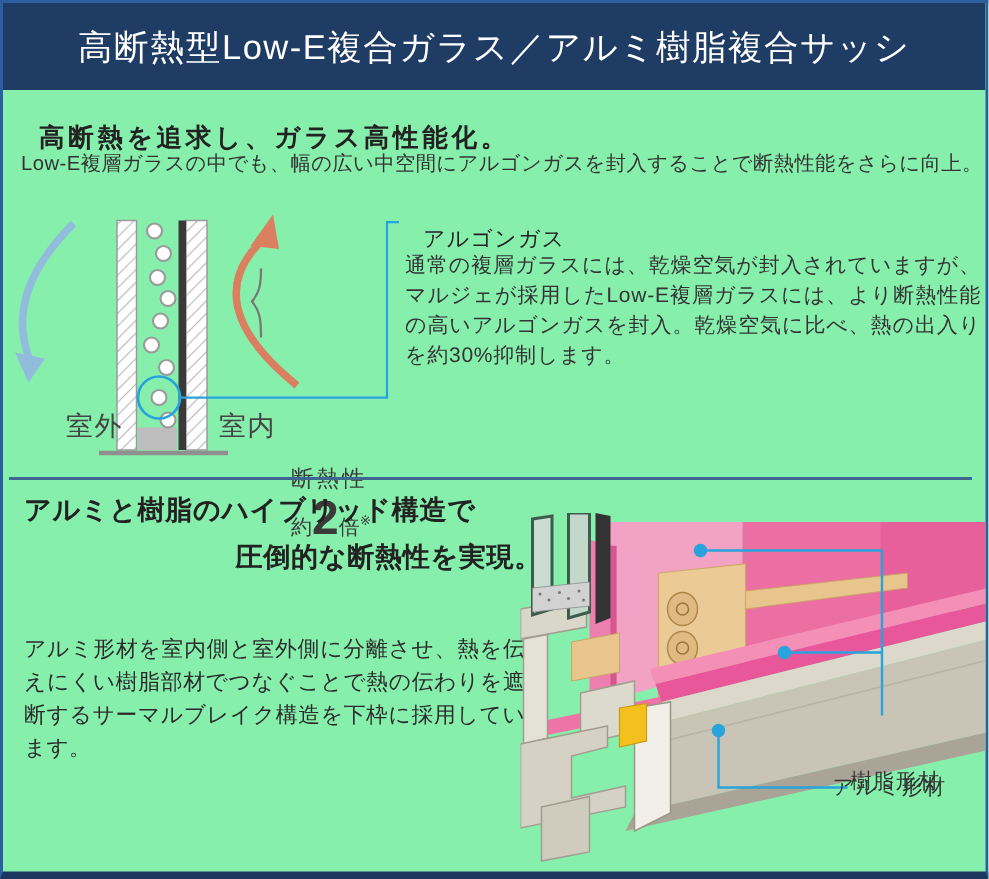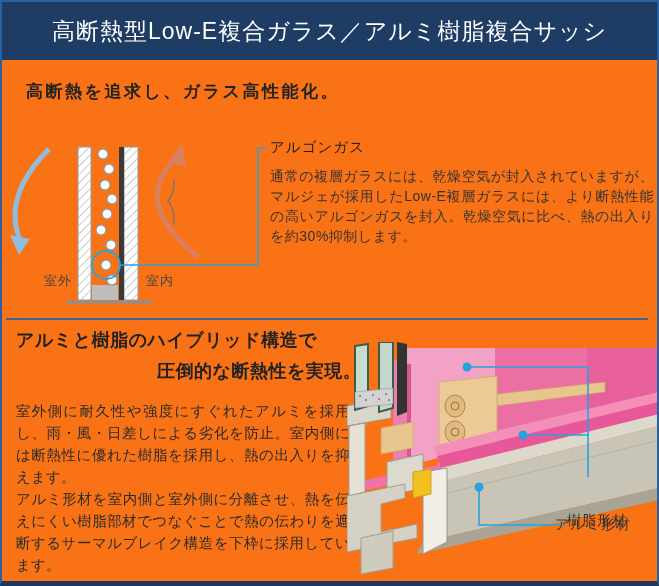--- a/index.html
+++ b/index.html
@@ -1,49 +1,49 @@
 <!DOCTYPE html>
 <html><head>
 <meta charset="utf-8">
 <style>
   html,body{margin:0;padding:0;background:#fff;}
   .page{
     position:relative;width:659px;height:586px;box-sizing:border-box;
     border:2px solid #2c5f9f;border-bottom:5px solid #1b3760;
-    background:#f97316;overflow:hidden;
+    background:#86efac;overflow:hidden;
     font-family:"Liberation Sans","DejaVu Sans",sans-serif;color:#2b2b2b;
   }
   .header{
     position:absolute;left:0;top:0;width:655px;height:58px;
     background:#1e3c64;display:flex;align-items:center;justify-content:center;
   }
   .header h1{
     margin:0;color:#ffffff;font-size:23px;font-weight:500;letter-spacing:1px;white-space:nowrap;
   }
   .sec1-heading{
     position:absolute;left:12px;top:66px;margin:12px;
     font-size:17px;font-weight:bold;letter-spacing:2.5px;color:#222;
   }
   .sec1-sub{
     position:absolute;left:12px;top:98px;margin:0;
     font-size:13.5px;letter-spacing:.3px;color:#333;white-space:nowrap;
   }
   .glass-diagram{position:absolute;left:0;top:130px;width:270px;height:190px;}
   .glass-diagram svg{position:absolute;left:0;top:0;}
-  .lbl{position:absolute;font-size:13px;color:#444;letter-spacing:1px;white-space:nowrap;}
+  .lbl{position:absolute;font-size:18px;color:#444;letter-spacing:1px;white-space:nowrap;}
   .lbl-outdoor{left:42px;top:140px;}
   .lbl-indoor{left:144px;top:140px;text-align:center;}
   .insul-block{position:absolute;left:192px;top:178px;width:70px;color:#3a3a3a;}
   .insul-title{font-size:15px;letter-spacing:2px;font-weight:500;}
   .insul-value-line{margin-top:0px;white-space:nowrap;}
   .insul-prefix,.insul-unit{font-size:14px;}
   .insul-value{font-size:32px;font-weight:bold;line-height:1;}
   .insul-note{font-size:9px;vertical-align:6px;}
   .callout-title{
-    position:absolute;left:268px;top:136px;margin:0;
+    position:absolute;left:268px;top:136px;margin:12px;
     font-size:14.5px;color:#222;letter-spacing:1px;font-weight:500;
   }
   .callout-body{
     position:absolute;left:268px;top:164px;width:384px;margin:0;
     font-size:14px;line-height:20px;letter-spacing:.5px;color:#333;text-align:justify;
   }
   .divider{position:absolute;left:4px;top:316px;width:642px;height:0;border-top:2px solid #3d6690;}
   .sec2-heading1{
     position:absolute;left:14px;top:326px;margin:0;
     font-size:18px;font-weight:bold;color:#222;letter-spacing:.5px;white-space:nowrap;
@@ -65,20 +65,21 @@
 </head>
 <body>
 
 <div class="page">
 
   <div class="header">
     <h1>高断熱型Low-E複合ガラス／アルミ樹脂複合サッシ</h1>
   </div>
 
   <h2 class="sec1-heading">高断熱を追求し、ガラス高性能化。</h2>
+  <p class="sec1-sub">Low-E複層ガラスの中でも、幅の広い中空間にアルゴンガスを封入することで断熱性能をさらに向上。</p>
 
   <div class="glass-diagram">
     <svg width="270" height="190" viewBox="0 0 270 190">
       <defs>
         <pattern id="hatch" width="6" height="6" patternUnits="userSpaceOnUse" patternTransform="rotate(45)">
           <rect width="6" height="6" fill="#ffffff"></rect>
           <line x1="0" y1="0" x2="0" y2="6" stroke="#bcbcbc" stroke-width="1.6"></line>
         </pattern>
       </defs>
 
@@ -113,30 +114,34 @@
 
       <g>
         <path d="M 196,125 Q 128,70 174,27" fill="none" stroke="#da7f60" stroke-width="5"></path>
         <polygon points="165,32 184,34 180,11" fill="#da7f60"></polygon>
       </g>
 
       <path d="M 172,47 C 172,58 171,63 166,69 C 171,75 172,80 172,93" fill="none" stroke="#777777" stroke-width="1.5"></path>
     </svg>
     <span class="lbl lbl-outdoor">室外</span>
     <span class="lbl lbl-indoor">室内</span>
+    <div class="insul-block">
+      <div class="insul-title">断熱性</div>
+      <div class="insul-value-line"><span class="insul-prefix">約</span><span class="insul-value">2</span><span class="insul-unit">倍</span><span class="insul-note">※</span></div>
+    </div>
   </div>
 
   <h3 class="callout-title">アルゴンガス</h3>
   <p class="callout-body">通常の複層ガラスには、乾燥空気が封入されていますが、マルジェが採用したLow-E複層ガラスには、より断熱性能の高いアルゴンガスを封入。乾燥空気に比べ、熱の出入りを約30%抑制します。</p>
 
   <div class="divider"></div>
 
   <h2 class="sec2-heading1">アルミと樹脂のハイブリッド構造で</h2>
   <h2 class="sec2-heading2">圧倒的な断熱性を実現。</h2>
-  <p class="sec2-body"><span>室外側に耐久性や強度にすぐれたアルミを採用し、雨・風・日差しによる劣化を防止。室内側には断熱性に優れた樹脂を採用し、熱の出入りを抑えます。</span><br><span>アルミ形材を室内側と室外側に分離させ、熱を伝えにくい樹脂部材でつなぐことで熱の伝わりを遮断するサーマルブレイク構造を下枠に採用しています。</span></p>
+  <p class="sec2-body"><br><span>アルミ形材を室内側と室外側に分離させ、熱を伝えにくい樹脂部材でつなぐことで熱の伝わりを遮断するサーマルブレイク構造を下枠に採用しています。</span></p>
 
   <div class="sash-illustration">
     <svg width="312" height="238" viewBox="0 0 312 238">
 
       <polygon points="55,6 148,6 148,100 55,126" fill="#f2a2c4"></polygon>
       <polygon points="148,6 310,6 310,50 256,88 148,102" fill="#ec6fa4"></polygon>
       <polygon points="240,6 310,6 310,50 256,88 240,90" fill="#e7609b"></polygon>
 
       <polygon points="46,18 64,22 64,120 46,132" fill="#ed7fae"></polygon>
       <polygon points="60,22 64,22 64,120 60,124" fill="#d8568f"></polygon>

